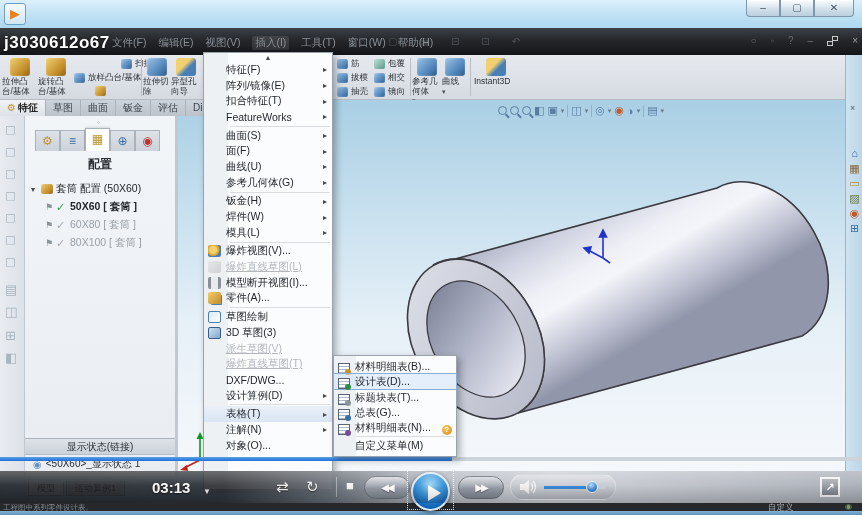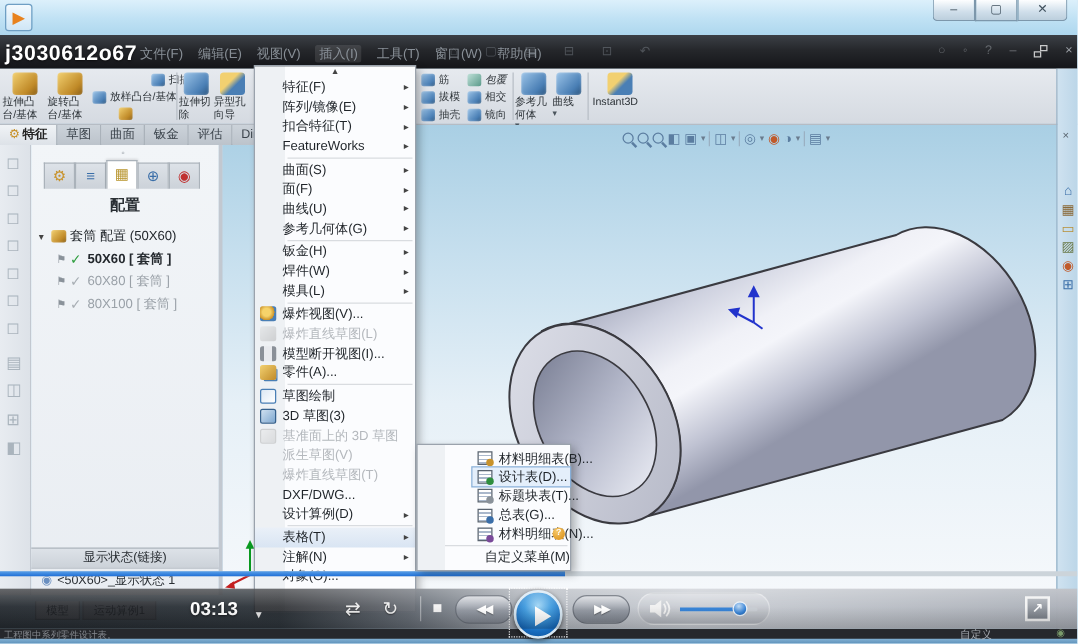--- a/index.html
+++ b/index.html
@@ -93,36 +93,36 @@
   .tp-icons span { font-size:11px; line-height:12px; }
 
   
   .menu { left:203px; top:52px; width:130px; height:438px; background:linear-gradient(90deg,#eef1f4 0 24px,#fbfcfe 24px);
     border:1px solid #9aa2ac; box-shadow:3px 3px 7px rgba(0,0,0,.3); z-index:30; }
   .scrollup { height:9px; text-align:center; font-size:7px; color:#444; line-height:9px; }
   .mi { position:relative; height:15.7px; display:flex; align-items:center; padding-left:4px; font-size:10.5px; color:#1f2429; white-space:nowrap; }
   .mi .ic { width:13px; height:12px; margin-right:5px; border-radius:2px; flex:0 0 auto; }
   .mi .spc { width:18px; flex:0 0 auto; }
   .mi .arr { position:absolute; right:5px; font-size:8px; color:#444; }
-  .mi.dis { color:#b4b8bd; }
+  .mi.dis { color:#b4b8bd;text-decoration:underline; }
   .mi.dis .ic { opacity:.4; filter:grayscale(1); }
   .mi.hl { background:linear-gradient(180deg,#eaf0f8,#d9e5f3); }
   .msep { height:1px; background:#d9dce0; margin:1px 2px 1px 26px; }
   .ic.exp { background:radial-gradient(circle at 40% 40%,#f6d36a 30%,#c89028 60%,#4a7fb5 61%); }
   .ic.expline { background:linear-gradient(135deg,#d8dade,#9aa0a8); }
   .ic.breakv { background:linear-gradient(90deg,#8a9098 0 3px,#e8eaee 3px 10px,#8a9098 10px); }
   .ic.part { background:linear-gradient(135deg,#f2d070,#c08a28); box-shadow:2px 2px 0 -1px #4a7fb5; }
   .ic.sketch { background:linear-gradient(135deg,#dce8f4,#fff); border:1px solid #4a7fb5; }
   .ic.sk3d { background:linear-gradient(135deg,#cfe0f0,#7fa8d0); border:1px solid #35608c; }
   .ic.skpl { background:linear-gradient(135deg,#e4e6ea,#b8bcc2); border:1px solid #9aa0a8; }
 
   
   .submenu { left:333px; top:355px; width:124px; height:102px; background:linear-gradient(90deg,#eef1f4 0 22px,#fbfcfe 22px);
     border:1px solid #9aa2ac; box-shadow:3px 3px 7px rgba(0,0,0,.3); z-index:40; padding-top:3px; }
-  .smi { position:relative; height:15.2px; display:flex; align-items:center; padding-left:4px; font-size:10.5px; color:#1f2429; white-space:nowrap;margin-left:44px; }
+  .smi { position:relative; height:15.2px; display:flex; align-items:flex-end; padding-left:4px; font-size:10.5px; color:#1f2429; white-space:nowrap; }
   .smi .ti { width:12px; height:11px; margin-right:5px; border:1px solid #5a6470; flex:0 0 auto;
     background:repeating-linear-gradient(180deg,#fff 0 2px,#aab8cc 2px 3px); position:relative; }
   .smi .ti i { position:absolute; right:-2px; bottom:-2px; width:6px; height:6px; border-radius:50%; display:block; }
   .smi.hover { outline:1px solid #86aed8; background:rgba(200,224,248,.45); }
   .helpbadge { position:absolute; right:4px; width:10px; height:10px; border-radius:50%; background:radial-gradient(circle at 35% 30%,#f6c868,#d88a10);
     color:#fff; font-size:7px; line-height:10px; text-align:center; font-weight:bold; }
 
   
   .cyl-svg { position:absolute; left:0; top:0; }
 
@@ -247,21 +247,21 @@
       <span>筋</span>
   </div>
   <div class="tb-sm" style="left:337px;top:72px;">
     <span class="sm-ic ic-blue"></span>
       <span>拔模</span>
   </div>
   <div class="tb-sm" style="left:337px;top:86px;">
     <span class="sm-ic ic-blue"></span>
       <span>抽壳</span>
   </div>
-  <div class="tb-sm" style="left:374px;top:58px;font-style:italic;">
+  <div class="tb-sm" style="left:374px;top:58px;">
     <span class="sm-ic ic-teal"></span>
       <span>包覆</span>
   </div>
   <div class="tb-sm" style="left:374px;top:72px;">
     <span class="sm-ic ic-blue"></span>
       <span>相交</span>
   </div>
   <div class="tb-sm" style="left:374px;top:86px;">
     <span class="sm-ic ic-blue"></span>
       <span>镜向</span>
@@ -499,24 +499,20 @@
     <div class="msep"></div>
     <div class="mi">
         <span class="ic sketch"></span>
         <span>草图绘制</span>
       </div>
     <div class="mi">
         <span class="ic sk3d"></span>
         <span>3D 草图(3)</span>
       </div>
     <div class="mi dis">
-        <span class="ic skpl"></span>
-        <span>基准面上的 3D 草图</span>
-      </div>
-    <div class="mi dis">
         <span class="spc"></span>
         <span>派生草图(V)</span>
       </div>
     <div class="mi dis">
         <span class="spc"></span>
         <span>爆炸直线草图(T)</span>
       </div>
     <div class="mi">
         <span class="spc"></span>
         <span>DXF/DWG...</span>

